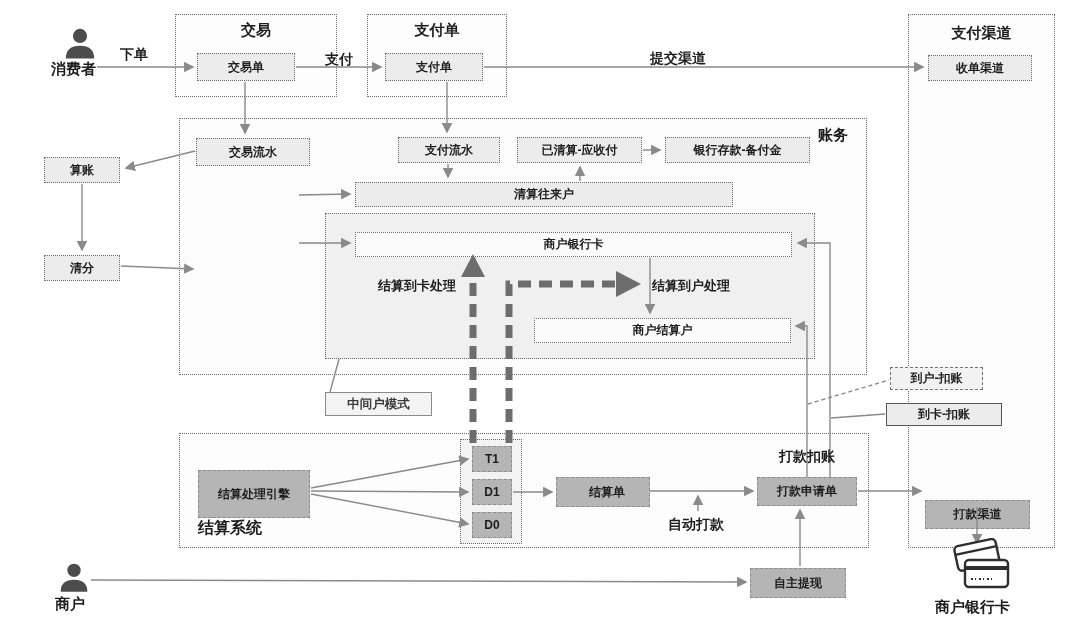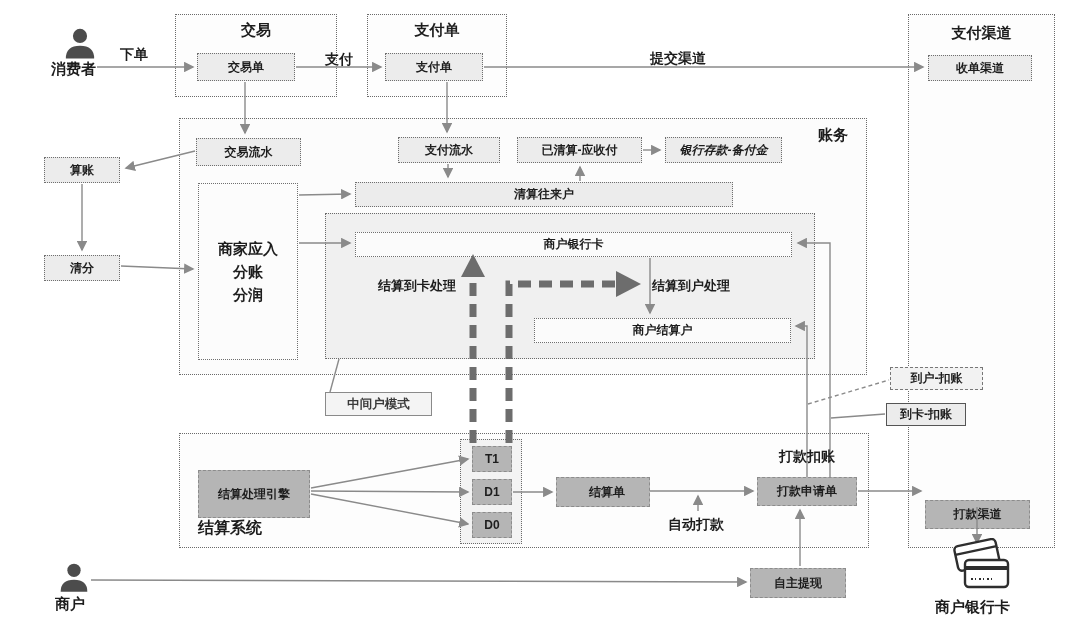--- a/index.html
+++ b/index.html
@@ -42,38 +42,35 @@
 
   <div class="abs cont" style="left:325px;top:213px;width:490px;height:146px;background:#f0f0f0;"></div>
 
   <div class="abs node" style="left:197px;top:53px;width:98px;height:28px;">交易单</div>
   <div class="abs node" style="left:385px;top:53px;width:98px;height:28px;">支付单</div>
   <div class="abs node" style="left:928px;top:55px;width:104px;height:26px;">收单渠道</div>
 
   <div class="abs node" style="left:44px;top:157px;width:76px;height:26px;">算账</div>
   <div class="abs node" style="left:44px;top:255px;width:76px;height:26px;">清分</div>
 
-  <div class="abs node" style="left:196px;top:138px;width:105px;height:28px;">交易流水</div>
+  <div class="abs node" style="left:196px;top:138px;width:114px;height:28px;">交易流水</div>
   <div class="abs node" style="left:398px;top:137px;width:102px;height:26px;">支付流水</div>
   <div class="abs node" style="left:517px;top:137px;width:125px;height:26px;">已清算-应收付</div>
-  <div class="abs node" style="left:665px;top:137px;width:117px;height:26px;font-style:italic;">银行存款-备付金</div>
+  <div class="abs node" style="left:665px;top:137px;width:145px;height:26px;">银行存款-备付金</div>
   <div class="abs node" style="left:355px;top:182px;width:378px;height:25px;">清算往来户</div>
-  <div class="abs node multiline" style="left:198px;top:183px;width:100px;height:177px;background:#fcfcfc;font-size:15px;">商家应入
-分账
-分润</div>
   <div class="abs node rowlight" style="left:355px;top:232px;width:437px;height:25px;">商户银行卡</div>
   <div class="abs node rowlight" style="left:534px;top:318px;width:257px;height:25px;">商户结算户</div>
 
   <div class="abs lbl" style="left:378px;top:277px;font-size:13px;">结算到卡处理</div>
   <div class="abs lbl" style="left:652px;top:277px;font-size:13px;">结算到户处理</div>
 
   <div class="abs callout" style="left:325px;top:392px;width:107px;height:24px;">中间户模式</div>
 
   <div class="abs node small" style="left:890px;top:367px;width:93px;height:23px;border:1px dashed #777;background:#f2f2f2;z-index:6;">到户-扣账</div>
-  <div class="abs node small" style="left:886px;top:403px;width:80px;height:23px;border:1px solid #555;z-index:6;">到卡-扣账</div>
+  <div class="abs node small" style="left:886px;top:403px;width:116px;height:23px;border:1px solid #555;z-index:6;">到卡-扣账</div>
 
   <div class="abs node gray" style="left:198px;top:470px;width:112px;height:48px;">结算处理引擎</div>
   <div class="abs cont" style="left:460px;top:439px;width:62px;height:105px;background:#f3f3f3;"></div>
   <div class="abs node gray" style="left:472px;top:446px;width:40px;height:26px;">T1</div>
   <div class="abs node gray" style="left:472px;top:479px;width:40px;height:26px;">D1</div>
   <div class="abs node gray" style="left:472px;top:512px;width:40px;height:26px;">D0</div>
   <div class="abs node gray" style="left:556px;top:477px;width:94px;height:30px;padding-left:8px;">结算单</div>
   <div class="abs node gray" style="left:757px;top:477px;width:100px;height:29px;">打款申请单</div>
   <div class="abs node gray" style="left:925px;top:500px;width:105px;height:29px;">打款渠道</div>
   <div class="abs node gray" style="left:750px;top:568px;width:96px;height:30px;">自主提现</div>

